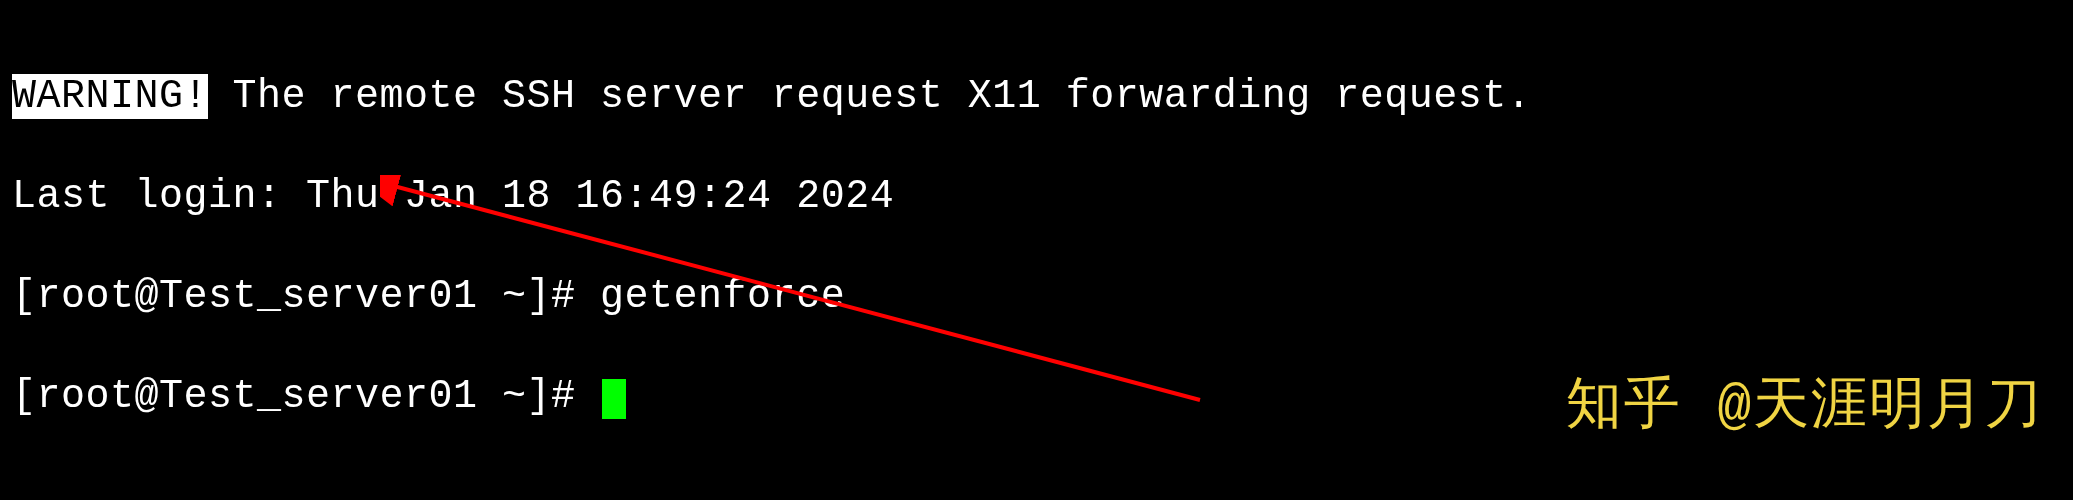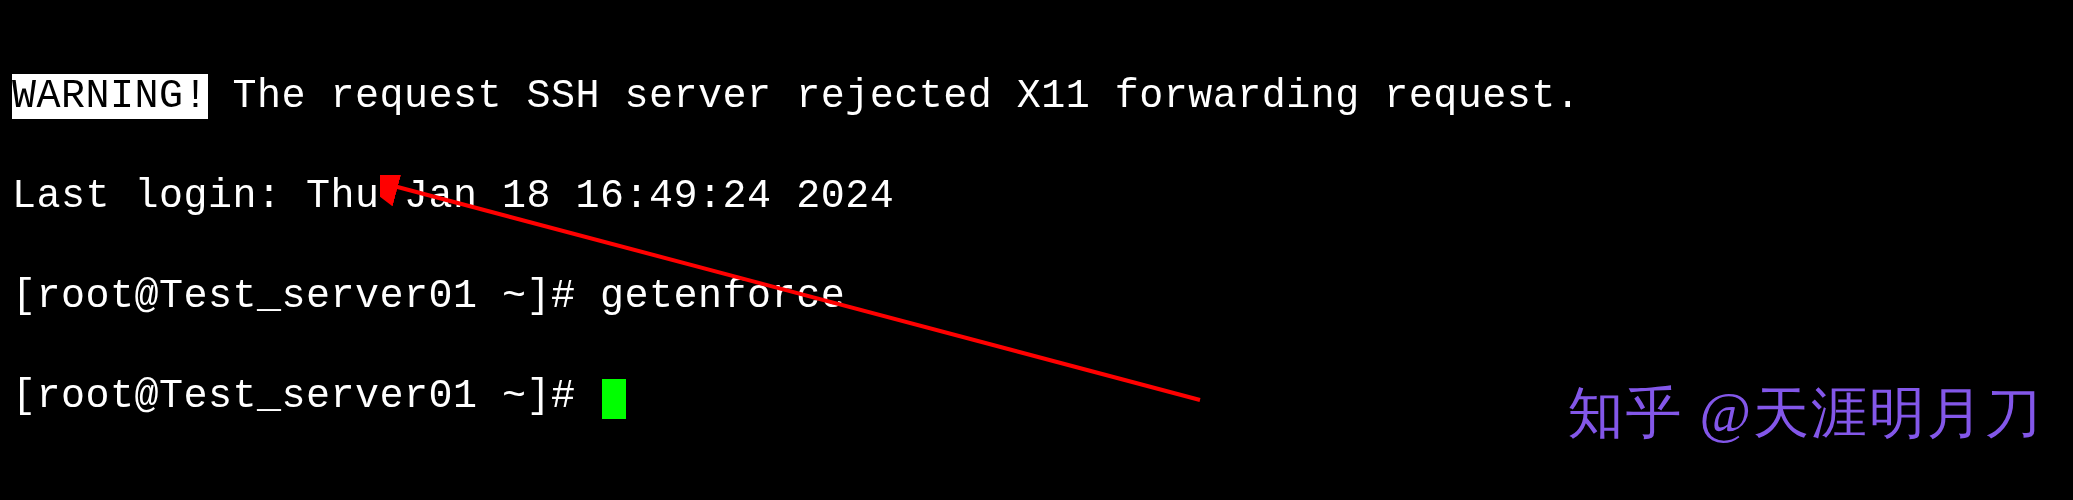--- a/index.html
+++ b/index.html
@@ -31,33 +31,33 @@
     }
     .arrow-annot {
       position: absolute;
       left: 380px;
       top: 175px;
       pointer-events: none;
     }
     .watermark {
       position: absolute;
       right: 30px;
-      bottom: 52px;
-      color: #8b5cf6;
-      font-family: Liberation Serif, serif;
+      bottom: 58px;
+      color: #fde047;
+      font-family: Liberation Mono, monospace;
       font-size: 56px;
       letter-spacing: 2px;
       opacity: 0.95;
     }
   </style>
 </head>
 <body>
 
 <div class="terminal">
-<div><span class="warning-inv">WARNING!</span><span> The request SSH server rejected X11 forwarding request.</span></div>
+<div><span class="warning-inv">WARNING!</span><span> The remote SSH server request X11 forwarding request.</span></div>
 <div>Last login: Thu Jan 18 16:49:24 2024</div>
 <div><span>[root@Test_server01 ~]# </span><span>getenforce</span></div>
 <div><span>[root@Test_server01 ~]# </span><span class="cursor"></span></div>
 </div>
 
 <svg class="arrow-annot" width="900" height="260">
   <defs>
     <marker id="arrowhead" markerWidth="12" markerHeight="10" refX="2" refY="5" orient="auto">
       <polygon points="0 0, 12 5, 0 10" fill="#ff0000"></polygon>
     </marker>

